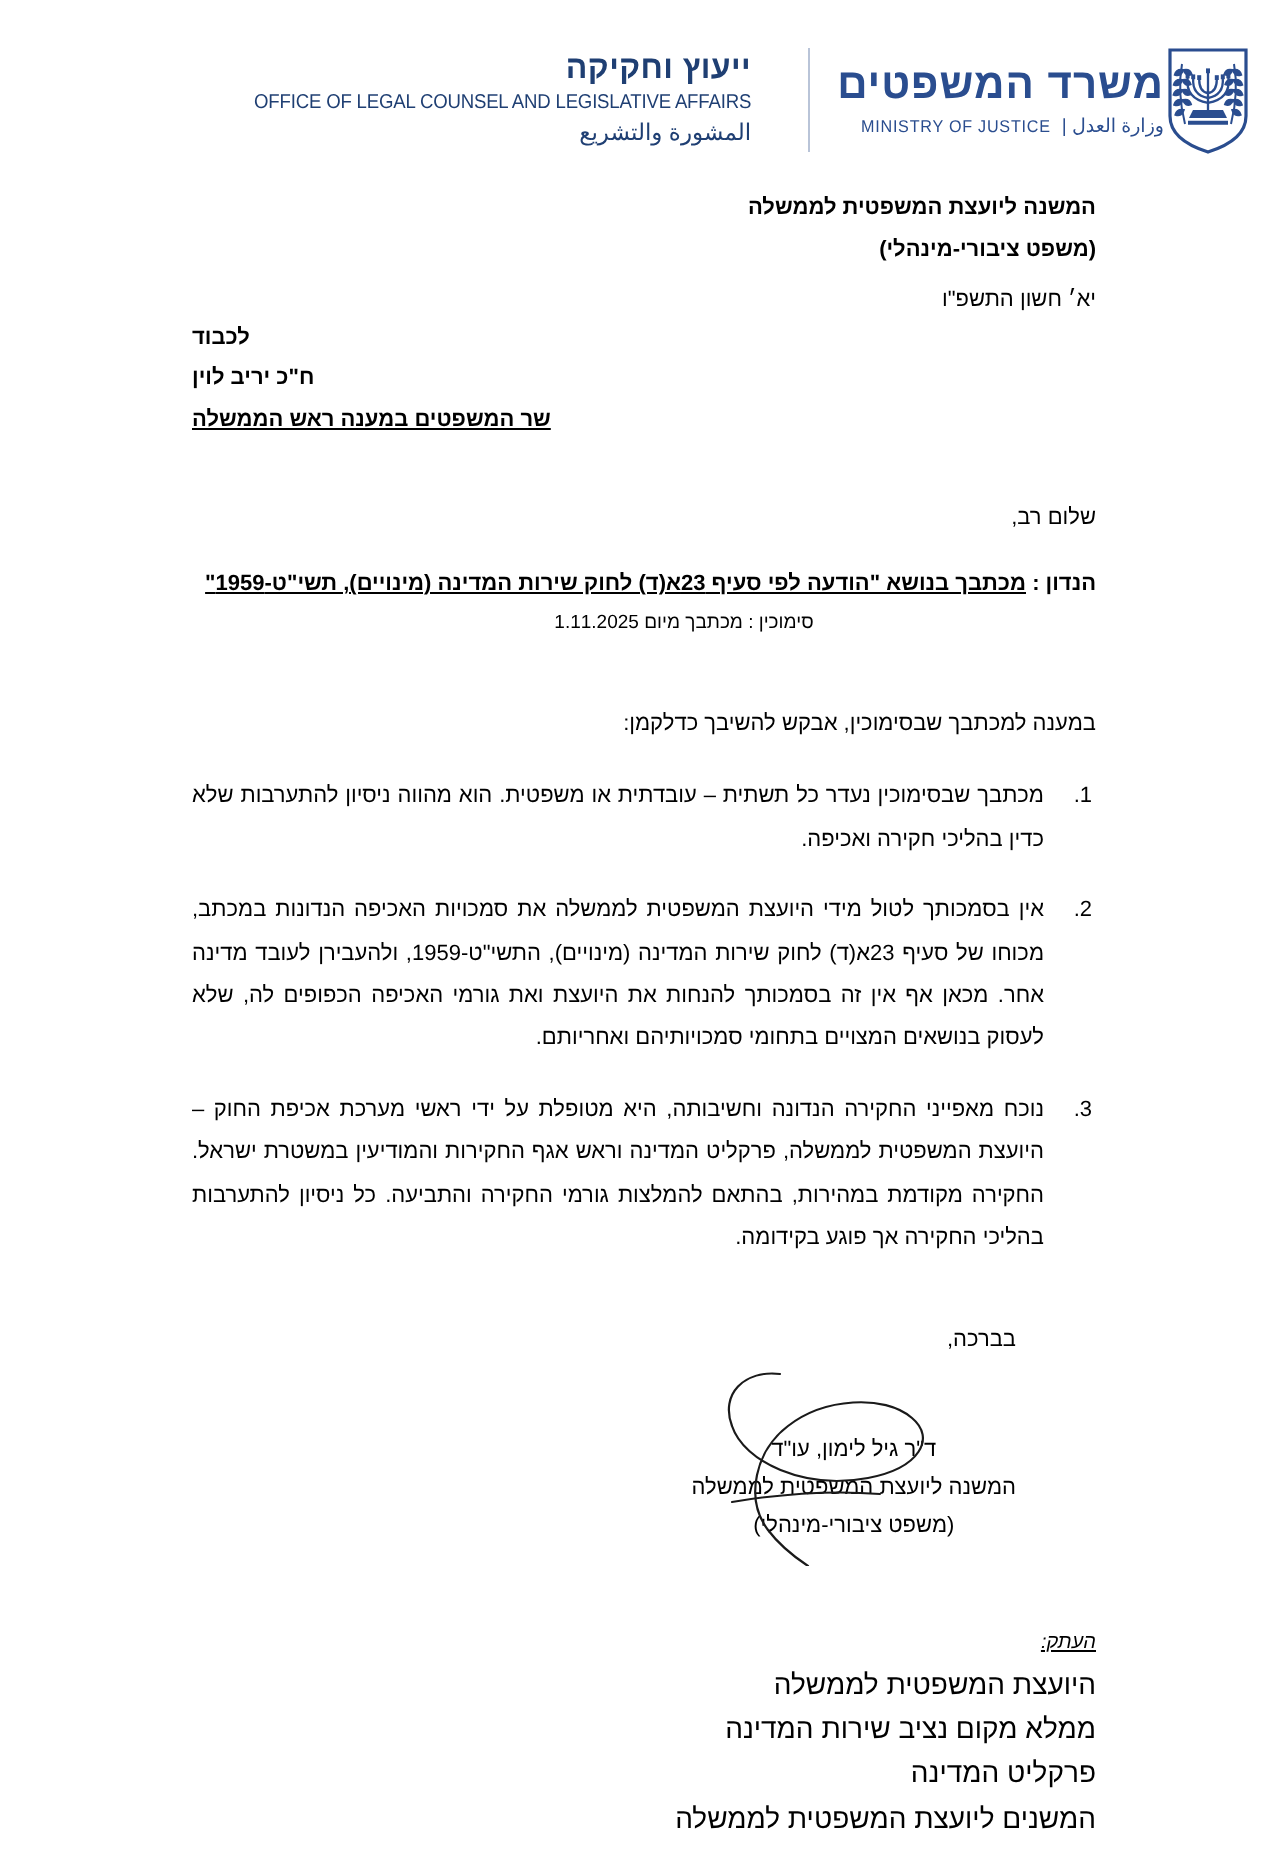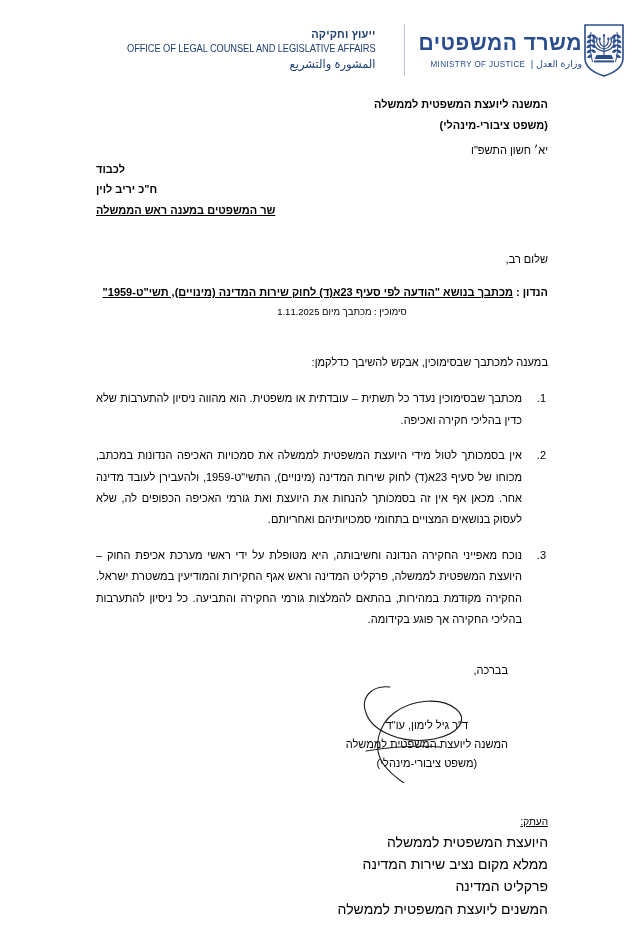--- a/index.html
+++ b/index.html
@@ -32,21 +32,21 @@
     padding: 22px 18px 0 96px;
     gap: 0;
   }
   .lh-left {
     text-align: right;
     direction: rtl;
     flex: 1;
     padding-right: 14px;
   }
   .lh-heb {
-    font-size: 11px;
+    font-size: 16px;
     font-weight: bold;
     color: #1f3f73;
     letter-spacing: 0.2px;
     line-height: 1.35;
   }
   .lh-eng {
     font-size: 10px;
     color: #1f3f73;
     direction: ltr;
     text-align: right;
@@ -231,20 +231,21 @@
     text-align: right;
     direction: rtl;
     font-size: 10px;
     line-height: 1.6;
     padding-right: 0;
   }
   .cc-title {
     text-decoration: underline;
     font-size: 10px;
     margin-bottom: 1px;
+    font-style: italic;
   }
   .cc-list { list-style: none; margin: 0; padding: 0; }
   .cc-list li { font-size: 14px; line-height: 1.6; }
 
   
   .footer {
     position: absolute;
     left: 0;
     right: 0;
     bottom: 14px;

